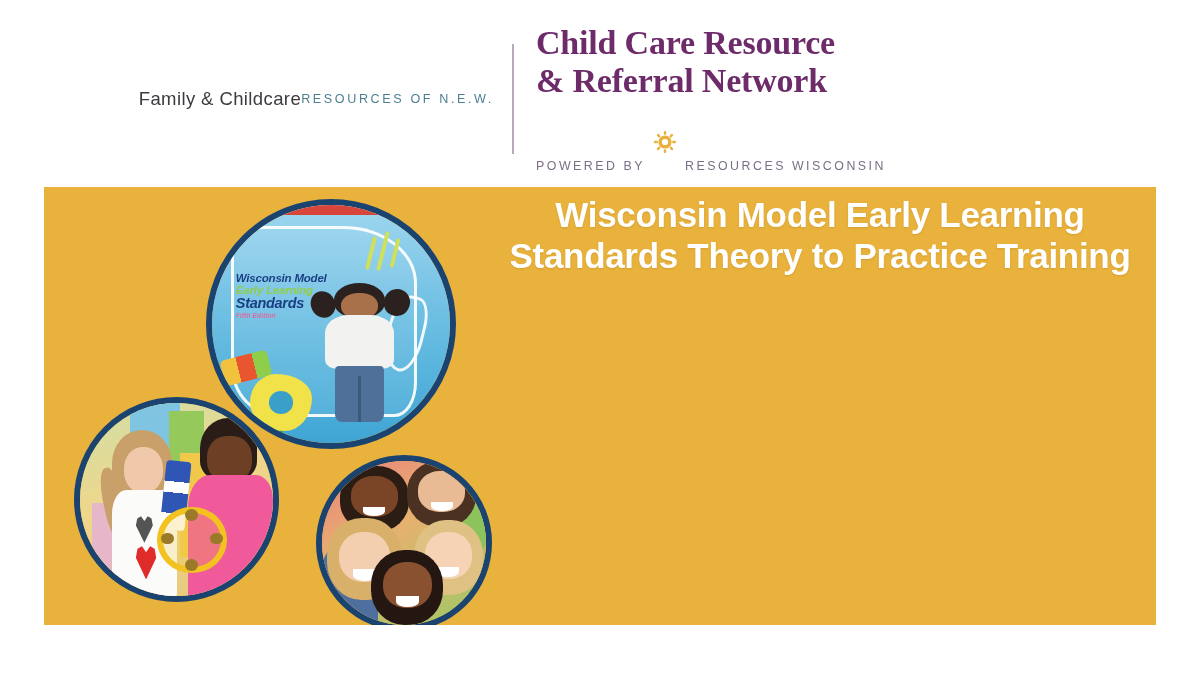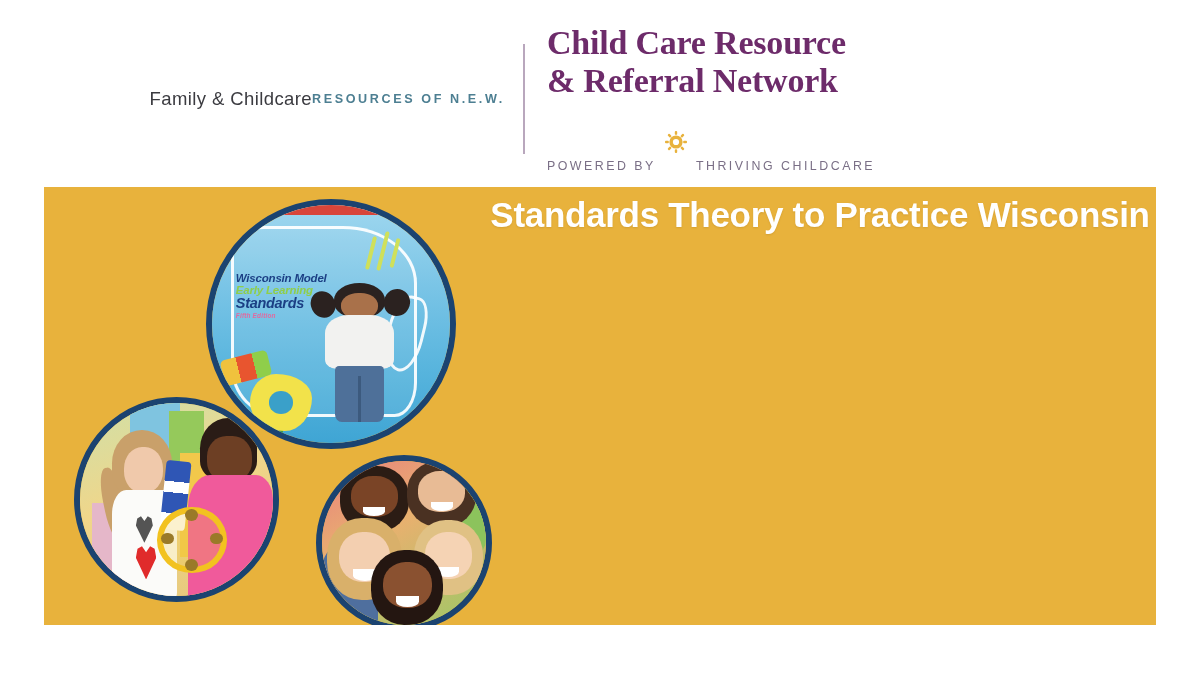--- a/index.html
+++ b/index.html
@@ -44,21 +44,21 @@
     color: #3b3b40;
     letter-spacing: 0.4px;
     line-height: 1.08;
     white-space: nowrap;
     font-weight: 400;
   }
   #fcrnew-wordmark-bottom {
     font-size: 12.6px;
     color: #4d7f92;
     letter-spacing: 2.6px;
-    font-weight: 700;
+    font-weight: 400;
     white-space: nowrap;
     margin-top: 1px;
   }
   #logo-divider {
     width: 2px;
     height: 110px;
     background: #b9a7bd;
     margin: 0 22px 0 18px;
     align-self: center;
   }
@@ -290,29 +290,30 @@
             <rect x="0" y="10.7" width="4.2" height="2.6" rx="1"></rect>
             <rect x="19.8" y="10.7" width="4.2" height="2.6" rx="1"></rect>
             <rect x="10.7" y="0" width="2.6" height="4.2" rx="1" transform="rotate(45 12 12)"></rect>
             <rect x="10.7" y="19.8" width="2.6" height="4.2" rx="1" transform="rotate(45 12 12)"></rect>
             <rect x="0" y="10.7" width="4.2" height="2.6" rx="1" transform="rotate(45 12 12)"></rect>
             <rect x="19.8" y="10.7" width="4.2" height="2.6" rx="1" transform="rotate(45 12 12)"></rect>
           </g>
         </g>
         <circle cx="12" cy="12" r="3.4" fill="#ffffff"></circle>
       </svg>
-      <span class="tagline-text">THRIVING CHILDCARE</span>
+      <span class="tagline-text">RESOURCES WISCONSIN</span>
     </div>
   </div>
 </div>
 
 <div id="promo-banner">
 
   <div id="promo-title">
-    <div>Standards Theory to Practice Wisconsin</div>
+    <div>Wisconsin Model Early Learning</div>
+    <div>Standards Theory to Practice Training</div>
   </div>
 
 
   <div id="circle-book-cover" class="photo-circle">
     <div class="photo-inner">
       <div id="book-bg"></div>
       <div id="book-top-red"></div>
       <div id="wi-outline"></div>
       <div id="wi-mich-shape"></div>
       <div class="scribble" style="left:66%; top:13%; height:34px; transform:rotate(14deg);"></div>

